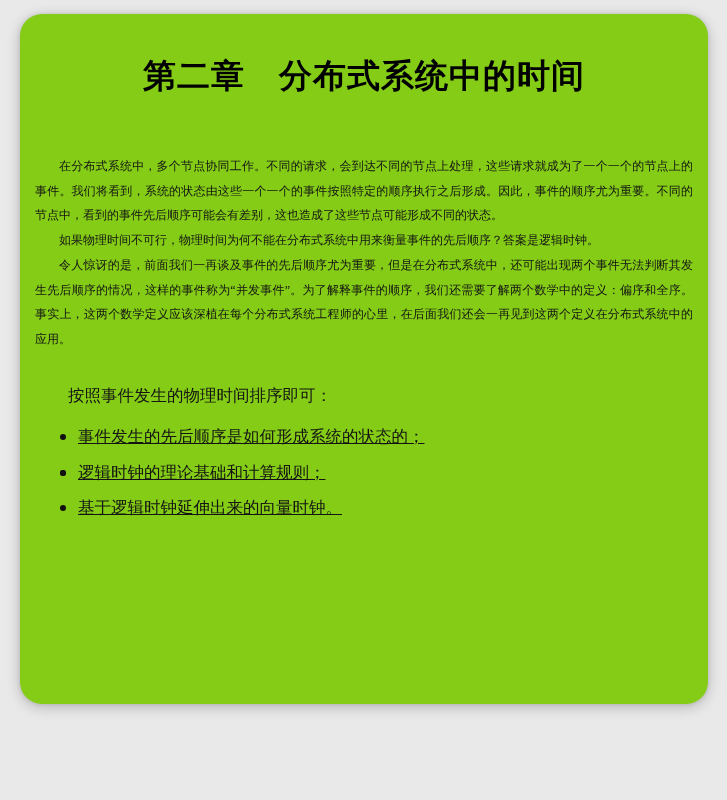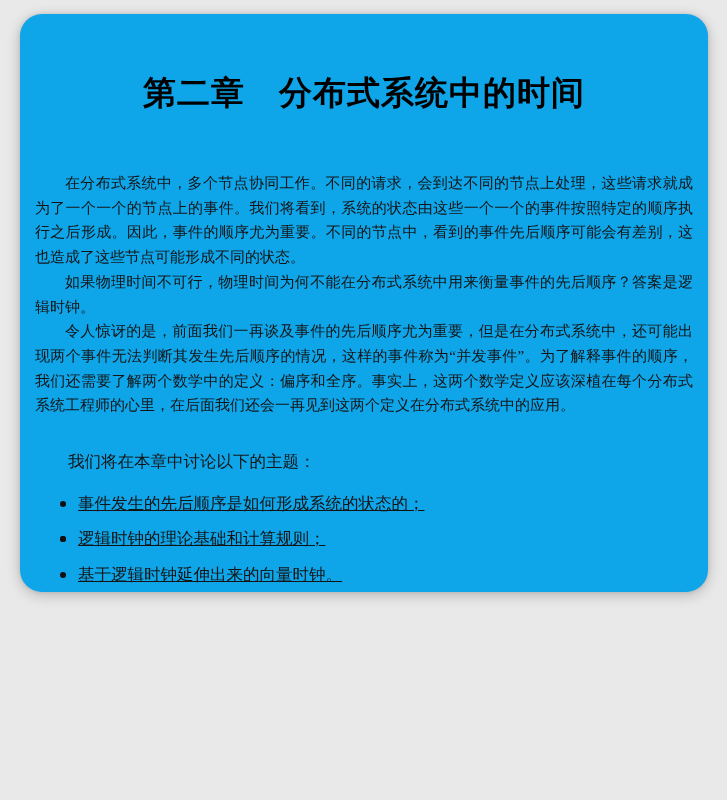--- a/index.html
+++ b/index.html
@@ -12,42 +12,42 @@
     width: 727px;
     height: 800px;
     background: #e9e9e9;
     overflow: hidden;
   }
   .card {
     position: absolute;
     left: 20px;
     top: 14px;
     width: 688px;
-    height: 578px;
-    background: #0ea5e9;
+    height: 690px;
+    background: #84cc16;
     border-radius: 22px;
     box-shadow: 0 3px 14px rgba(0,0,0,0.22), 0 0 4px rgba(0,0,0,0.10);
     box-sizing: border-box;
-    padding-top: 57px;
+    padding-top: 40px;
   }
   .title {
     margin: 0;
     text-align: center;
     font-size: 33px;
     line-height: 44px;
     font-weight: bold;
     color: #000000;
     letter-spacing: 1px;
   }
   .body-text {
     margin: 56px 15px 0 15px;
   }
   .para {
     margin: 0;
-    font-size: 15px;
+    font-size: 12px;
     line-height: 24.7px;
     color: #141414;
     text-indent: 2em;
     text-align: justify;
   }
   .intro {
     margin: 32px 15px 0 15px;
     font-size: 16.5px;
     line-height: 24.7px;
     color: #141414;
@@ -83,21 +83,21 @@
 <div class="stage">
   <div class="card">
     <h1 class="title">第二章　分布式系统中的时间</h1>
 
     <div class="body-text">
       <p class="para">在分布式系统中，多个节点协同工作。不同的请求，会到达不同的节点上处理，这些请求就成为了一个一个的节点上的事件。我们将看到，系统的状态由这些一个一个的事件按照特定的顺序执行之后形成。因此，事件的顺序尤为重要。不同的节点中，看到的事件先后顺序可能会有差别，这也造成了这些节点可能形成不同的状态。</p>
       <p class="para">如果物理时间不可行，物理时间为何不能在分布式系统中用来衡量事件的先后顺序？答案是逻辑时钟。</p>
       <p class="para">令人惊讶的是，前面我们一再谈及事件的先后顺序尤为重要，但是在分布式系统中，还可能出现两个事件无法判断其发生先后顺序的情况，这样的事件称为“并发事件”。为了解释事件的顺序，我们还需要了解两个数学中的定义：偏序和全序。事实上，这两个数学定义应该深植在每个分布式系统工程师的心里，在后面我们还会一再见到这两个定义在分布式系统中的应用。</p>
     </div>
 
-    <p class="intro">我们将在本章中讨论以下的主题：</p>
+    <p class="intro">按照事件发生的物理时间排序即可：</p>
 
     <ul class="topics">
       <li class="topic">
         <span class="dot"></span>
         <span>事件发生的先后顺序是如何形成系统的状态的；</span>
       </li>
       <li class="topic">
         <span class="dot"></span>
       </li>
       <li class="topic">

